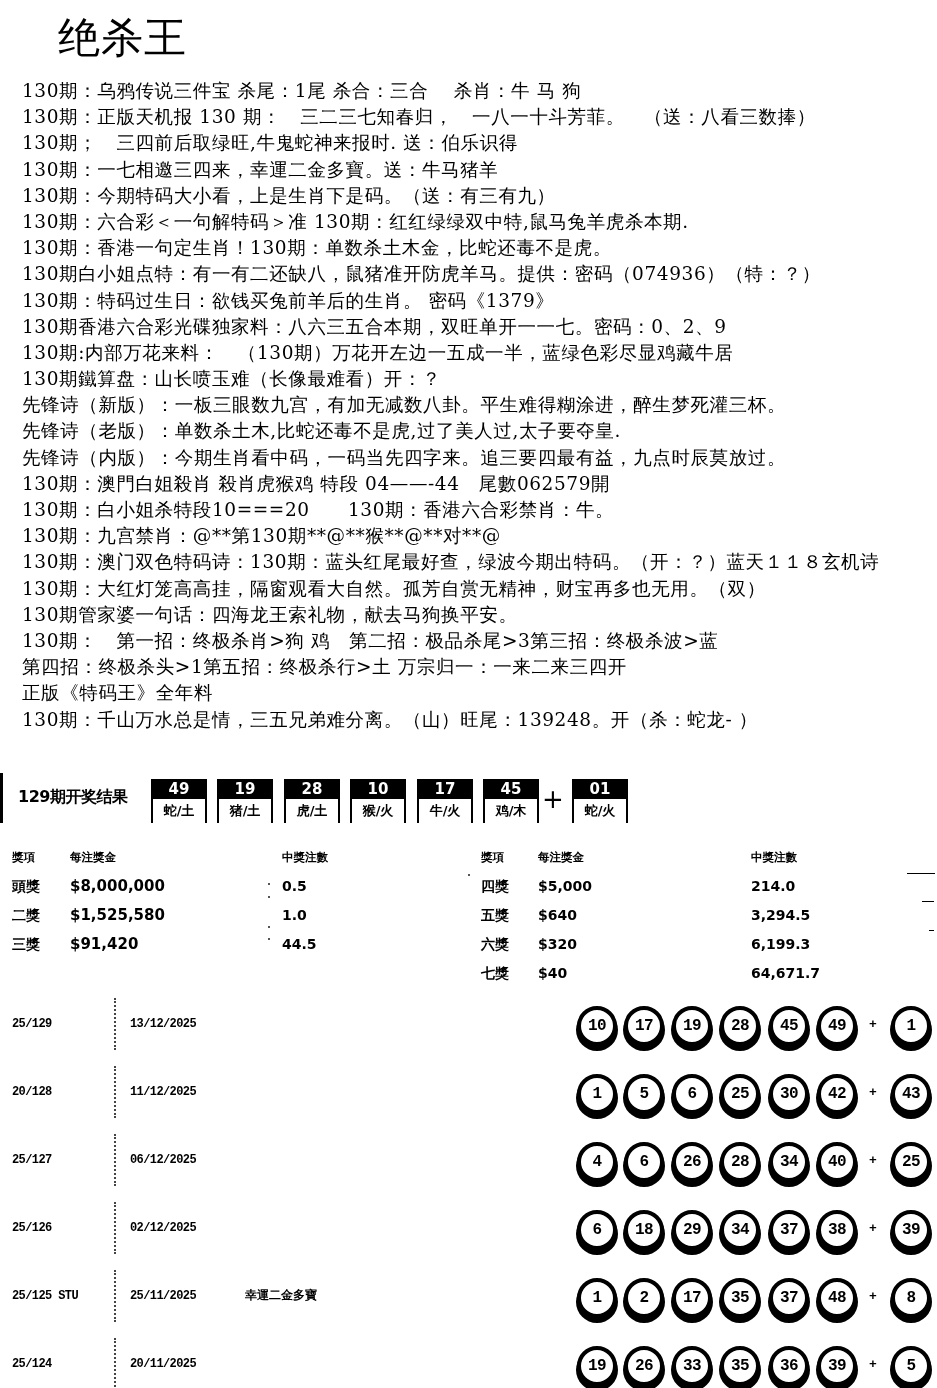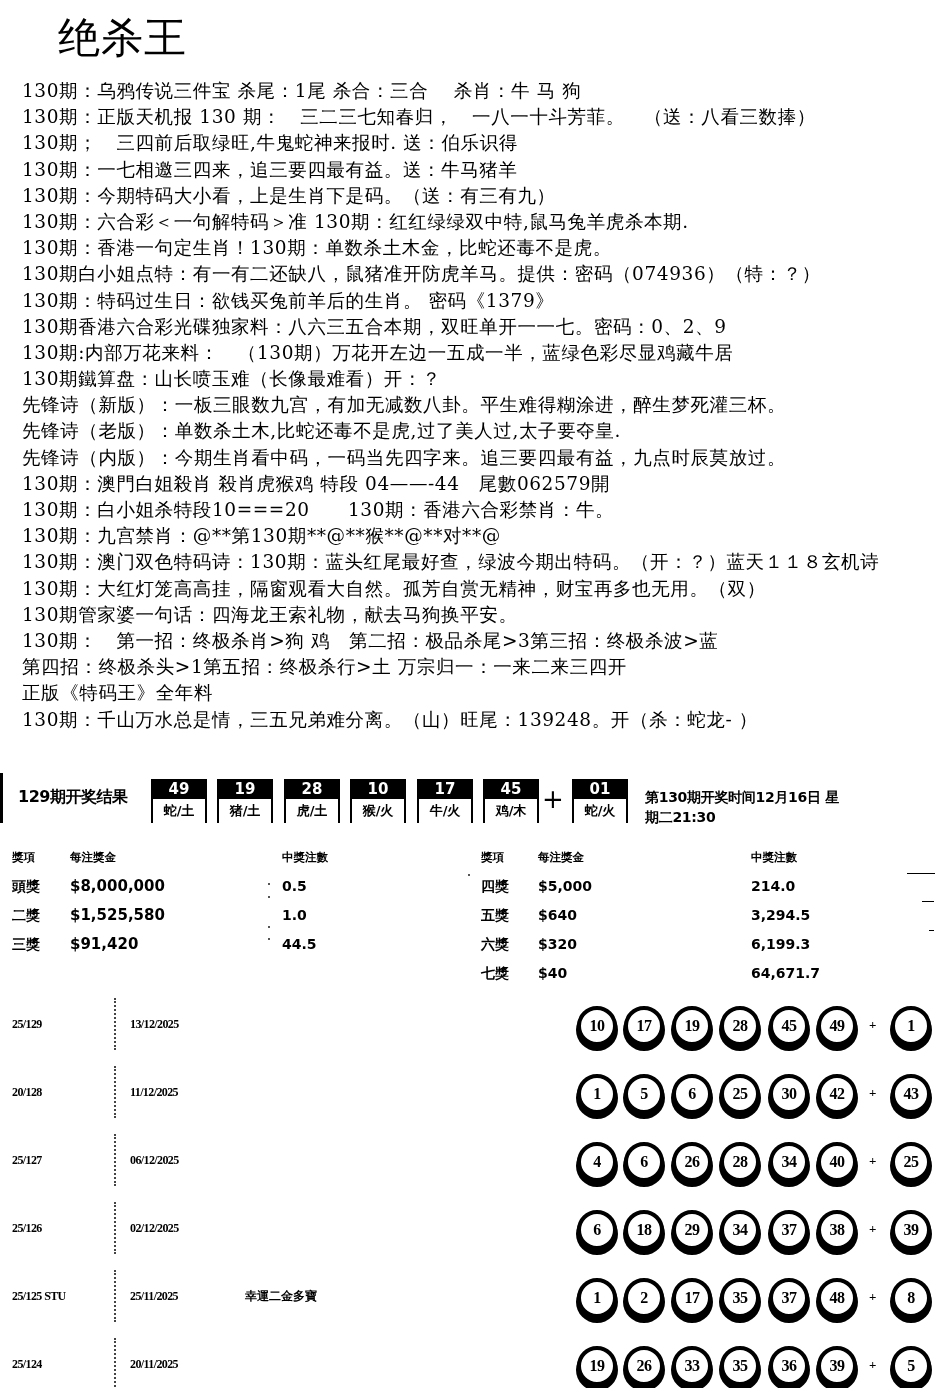--- a/index.html
+++ b/index.html
@@ -19,39 +19,39 @@
   .bar-plus{position:absolute;left:542px;top:14px;font-size:26px;line-height:30px;font-family:"DejaVu Sans","Liberation Sans",sans-serif;}
   .bar-next{position:absolute;left:645px;top:17px;font-family:"DejaVu Sans","Liberation Sans",sans-serif;font-weight:bold;font-size:14px;line-height:20px;letter-spacing:-0.3px;}
 
   .ptable{position:absolute;left:0;top:846px;width:937px;height:140px;font-family:"DejaVu Sans","Liberation Sans",sans-serif;}
   .ph{position:absolute;top:3px;font-size:11.5px;font-weight:bold;line-height:16px;}
   .pc{position:absolute;font-size:15px;font-weight:bold;line-height:20px;}
   .pc.small{font-size:14px;}
   .deco{position:absolute;background:#000;height:1px;}
   .dot{position:absolute;width:2px;height:2px;background:#555;}
 
-  .hist{position:absolute;left:0;width:793px;height:60px;font-family:Liberation Serif, serif;}
+  .hist{position:absolute;left:0;width:793px;height:60px;font-family:Liberation Mono, monospace;}
   .h-issue{position:absolute;left:12px;top:20px;font-size:12px;font-weight:bold;letter-spacing:-0.6px;line-height:16px;}
   .h-sep{position:absolute;left:114px;top:2px;width:0;height:52px;border-left:2px dotted #444;}
   .h-date{position:absolute;left:130px;top:20px;font-size:12px;font-weight:bold;letter-spacing:-0.6px;line-height:16px;}
   .h-note{position:absolute;left:245px;top:20px;font-size:12px;font-weight:bold;line-height:16px;}
   .ball{position:absolute;top:10px;width:32px;height:32px;border:4px solid #000;border-radius:50%;background:#fff;
         box-shadow:0 4px 0 1px #000;text-align:center;line-height:32px;font-weight:bold;font-size:16px;letter-spacing:-0.5px;}
   .h-plus{position:absolute;left:869px;top:19px;font-size:13px;font-weight:bold;line-height:20px;}
 </style>
 </head>
 <body>
 
 <div class="title">绝杀王</div>
 
 <div class="lines">
   <div class="line">130期：乌鸦传说三件宝 杀尾：1尾 杀合：三合　 杀肖：牛 马 狗</div>
   <div class="line">130期：正版天机报 130 期：　三二三七知春归，　一八一十斗芳菲。　（送：八看三数捧）</div>
   <div class="line">130期；　三四前后取绿旺,牛鬼蛇神来报时. 送：伯乐识得</div>
-  <div class="line">130期：一七相邀三四来，追三要四最有益。送：牛马猪羊</div>
+  <div class="line">130期：一七相邀三四来，幸運二金多寶。送：牛马猪羊</div>
   <div class="line">130期：今期特码大小看，上是生肖下是码。（送：有三有九）</div>
   <div class="line">130期：六合彩＜一句解特码＞准 130期：红红绿绿双中特,鼠马兔羊虎杀本期.</div>
   <div class="line">130期：香港一句定生肖！130期：单数杀土木金，比蛇还毒不是虎。</div>
   <div class="line">130期白小姐点特：有一有二还缺八，鼠猪准开防虎羊马。提供：密码（074936）（特：？）</div>
   <div class="line">130期：特码过生日：欲钱买兔前羊后的生肖。 密码《1379》</div>
   <div class="line">130期香港六合彩光碟独家料：八六三五合本期，双旺单开一一七。密码：0、2、9</div>
   <div class="line">130期:内部万花来料：　（130期）万花开左边一五成一半，蓝绿色彩尽显鸡藏牛居</div>
   <div class="line">130期鐵算盘：山长喷玉难（长像最难看）开：？</div>
   <div class="line">先锋诗（新版）：一板三眼数九宫，有加无减数八卦。平生难得糊涂进，醉生梦死灌三杯。</div>
   <div class="line">先锋诗（老版）：单数杀土木,比蛇还毒不是虎,过了美人过,太子要夺皇.</div>
@@ -94,21 +94,20 @@
   </div>
   <div class="nbox" style="left:483px">
     <span class="num">45</span>
     <span class="zod">鸡/木</span>
   </div>
   <div class="bar-plus">+</div>
   <div class="nbox" style="left:572px">
     <span class="num">01</span>
     <span class="zod">蛇/火</span>
   </div>
-  <div class="bar-next">第130期开奖时间12月16日 星期二21:30</div>
 </div>
 
 <div class="ptable">
   <div class="ph" style="left:12px">獎項</div>
   <div class="ph" style="left:70px">每注獎金</div>
   <div class="ph" style="left:282px">中獎注數</div>
   <div class="ph" style="left:481px">獎項</div>
   <div class="ph" style="left:538px">每注獎金</div>
   <div class="ph" style="left:751px">中獎注數</div>
 

